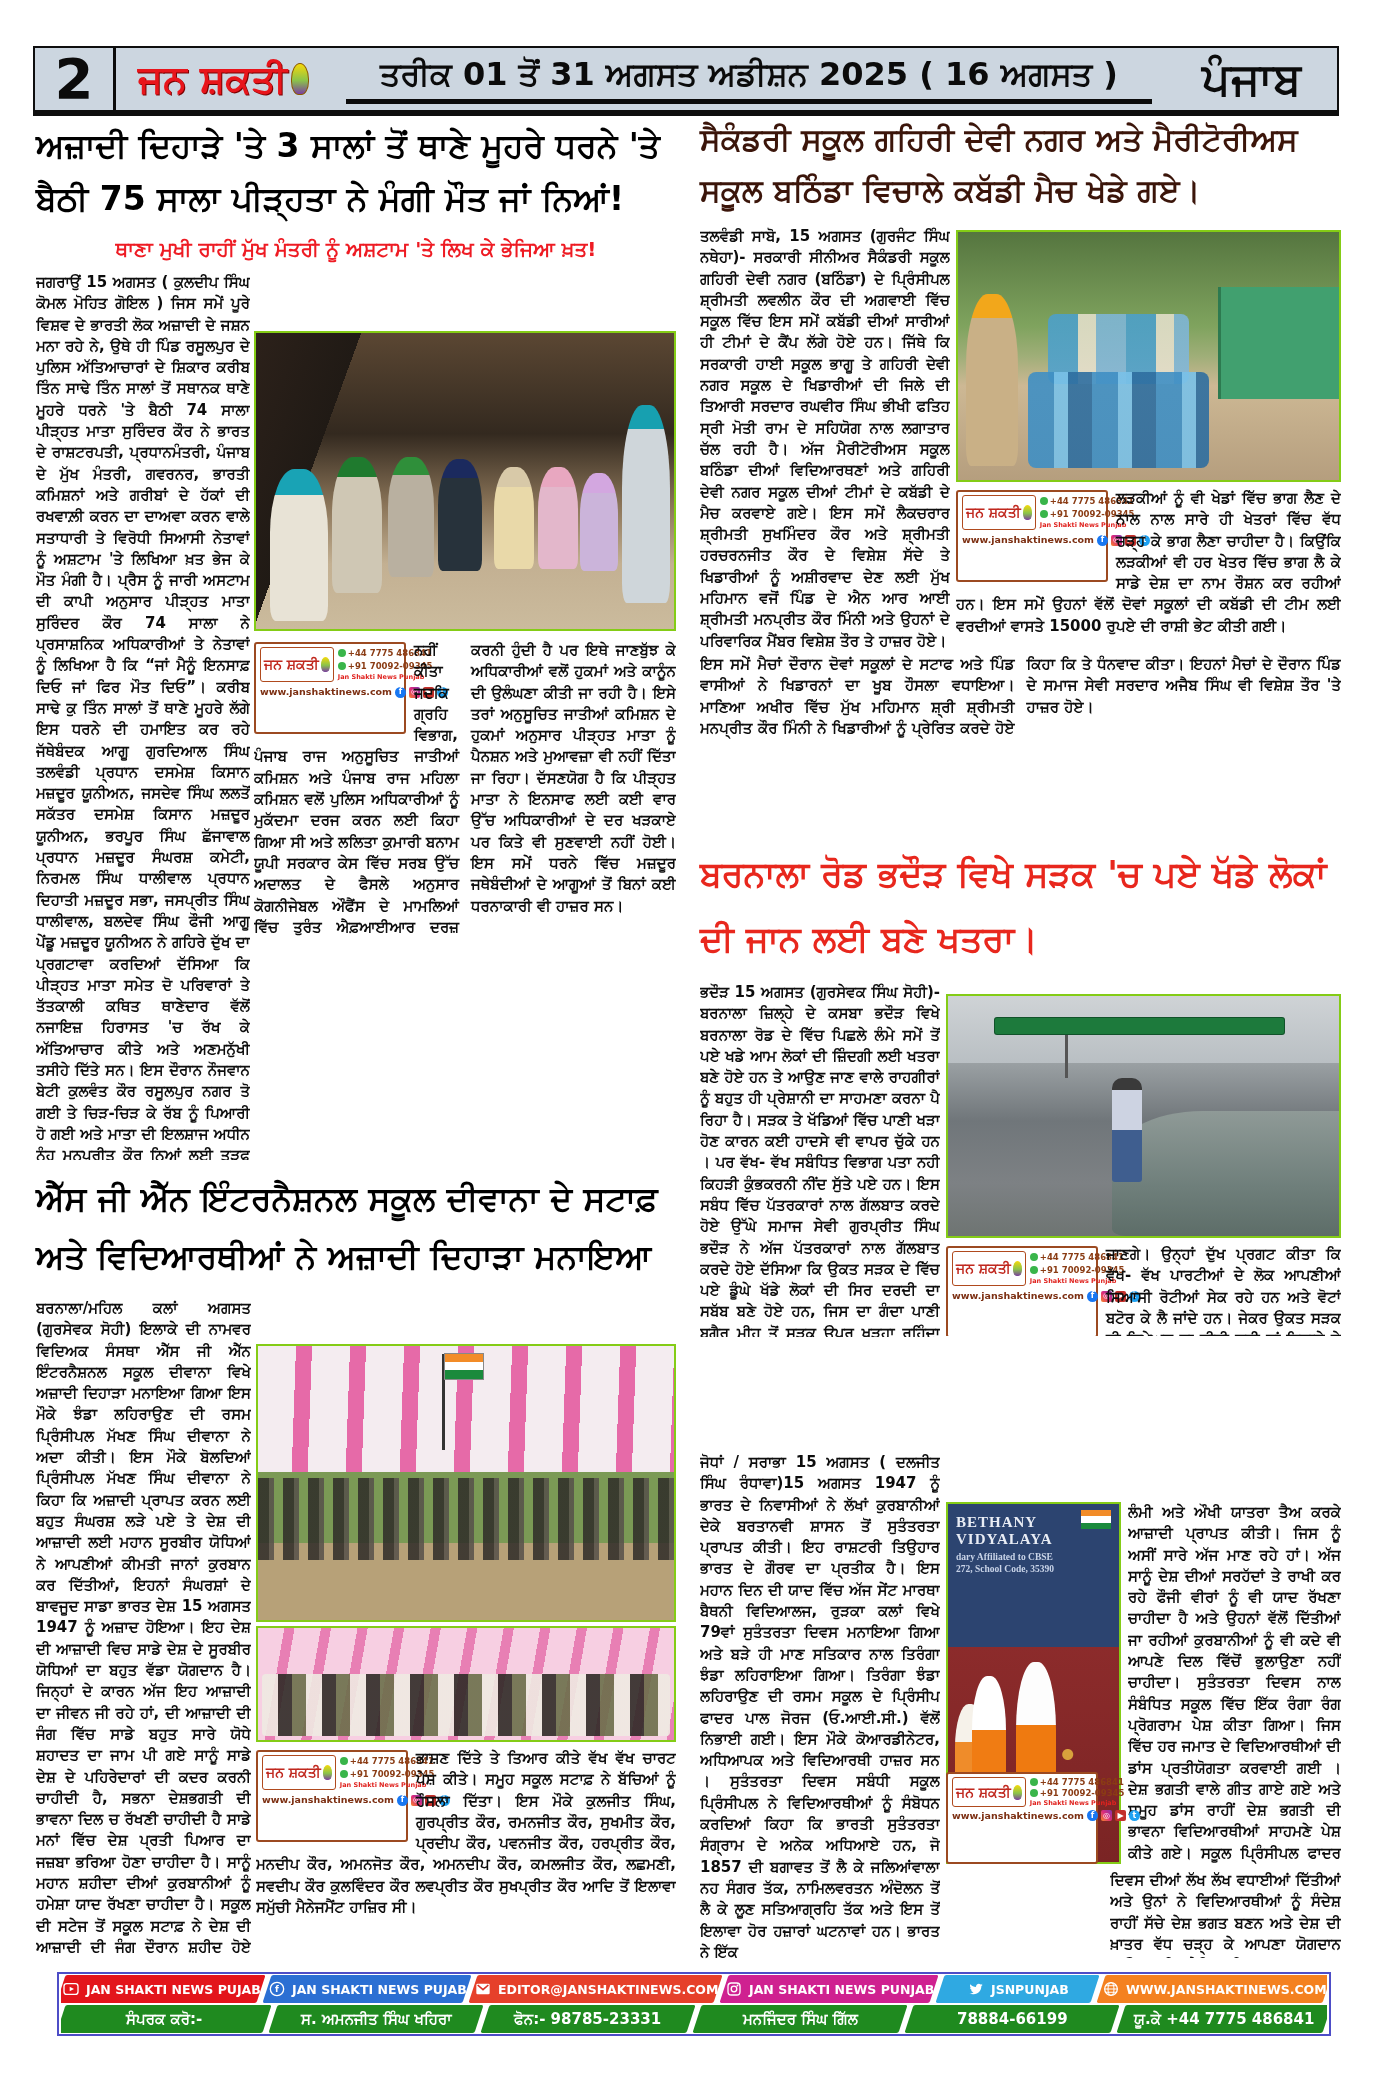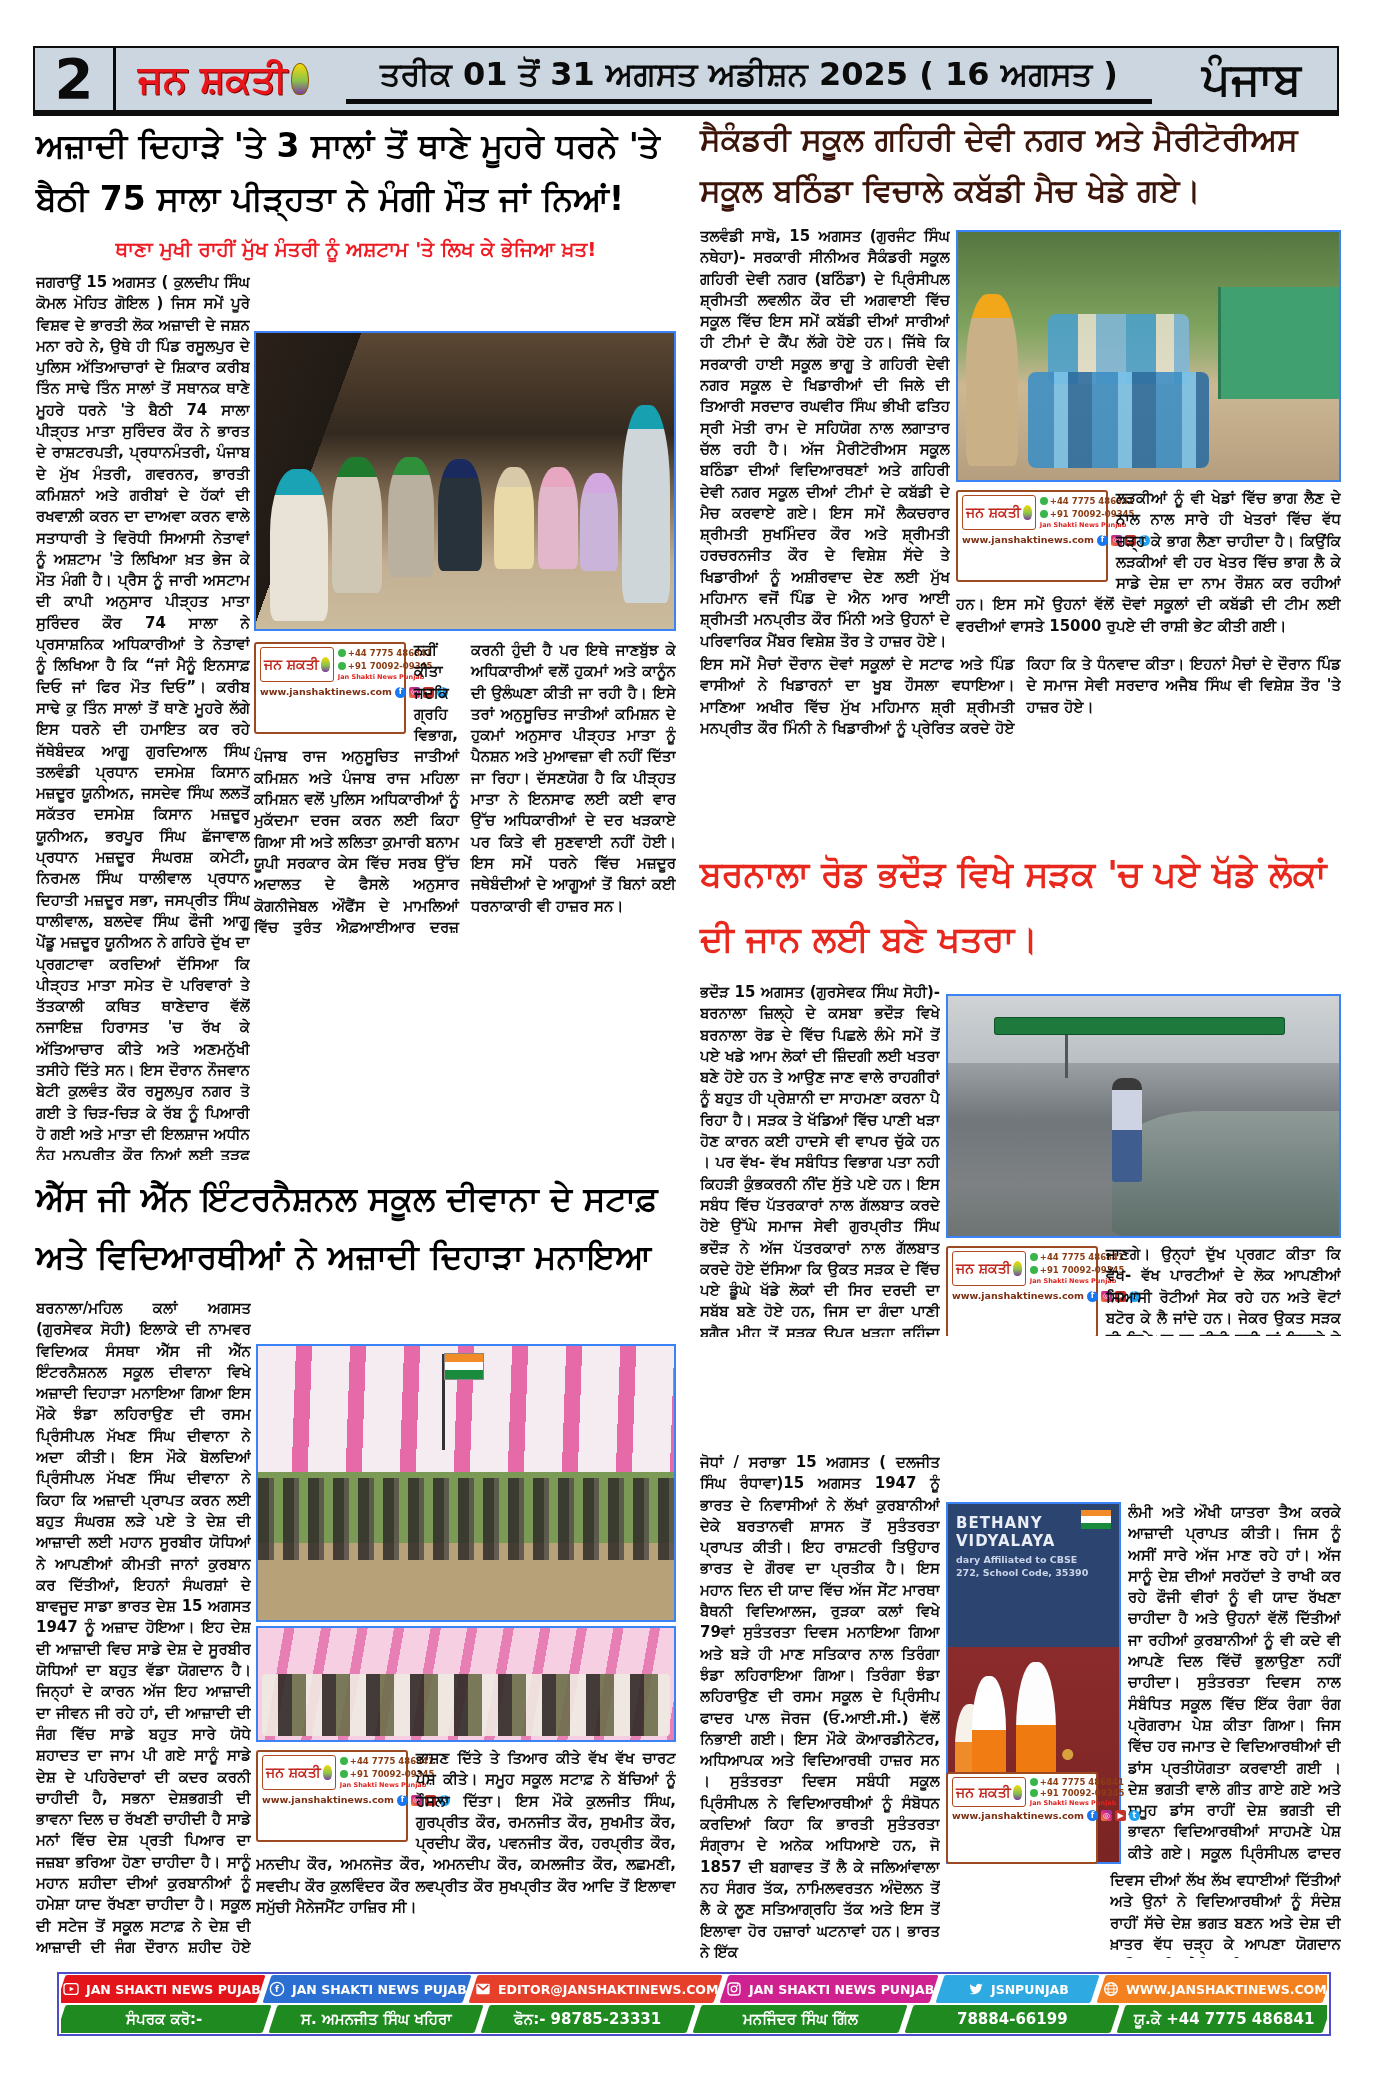--- a/index.html
+++ b/index.html
@@ -2,21 +2,21 @@
 <html><head>
 <meta charset="utf-8">
 <style>
   html,body{margin:0;padding:0;background:#e9e9e9;}
   #page{position:relative;width:1374px;height:2087px;background:#ffffff;margin:0 auto;
         font-family:"DejaVu Sans","Liberation Sans",sans-serif;overflow:hidden;}
   .abs{position:absolute;}
   .txt{font-size:15px;font-weight:600;line-height:1.42;text-align:justify;color:#0d0d0d;overflow:hidden;}
   .cols2{column-count:2;column-gap:12px;}
   .hl{font-weight:900;text-align:left;color:#000;}
-  .photo{position:absolute;border:2px solid #3b82f6;overflow:hidden;box-sizing:border-box;}
+  .photo{position:absolute;border:2px solid #84cc16;overflow:hidden;box-sizing:border-box;font-family:Liberation Serif, serif;}
 
   
   #header{top:46px;left:33px;width:1306px;height:70px;background:#ccd6e0;
           border:2px solid #0e0e0e;border-bottom:6px solid #0e0e0e;box-sizing:border-box;
           display:flex;align-items:center;}
   #pageno{width:78px;text-align:center;font-size:56px;font-weight:900;color:#0b0b0b;line-height:1;}
   #hdr-div{width:3px;height:100%;background:#0b0b0b;}
   #logo{width:215px;text-align:center;font-size:38px;font-weight:900;color:#e8151b;
         text-shadow:1px 1px 0 #7a0000;display:flex;align-items:center;justify-content:center;gap:4px;}
   .logo-flame{display:inline-block;width:16px;height:30px;border-radius:50% 50% 42% 42%;

